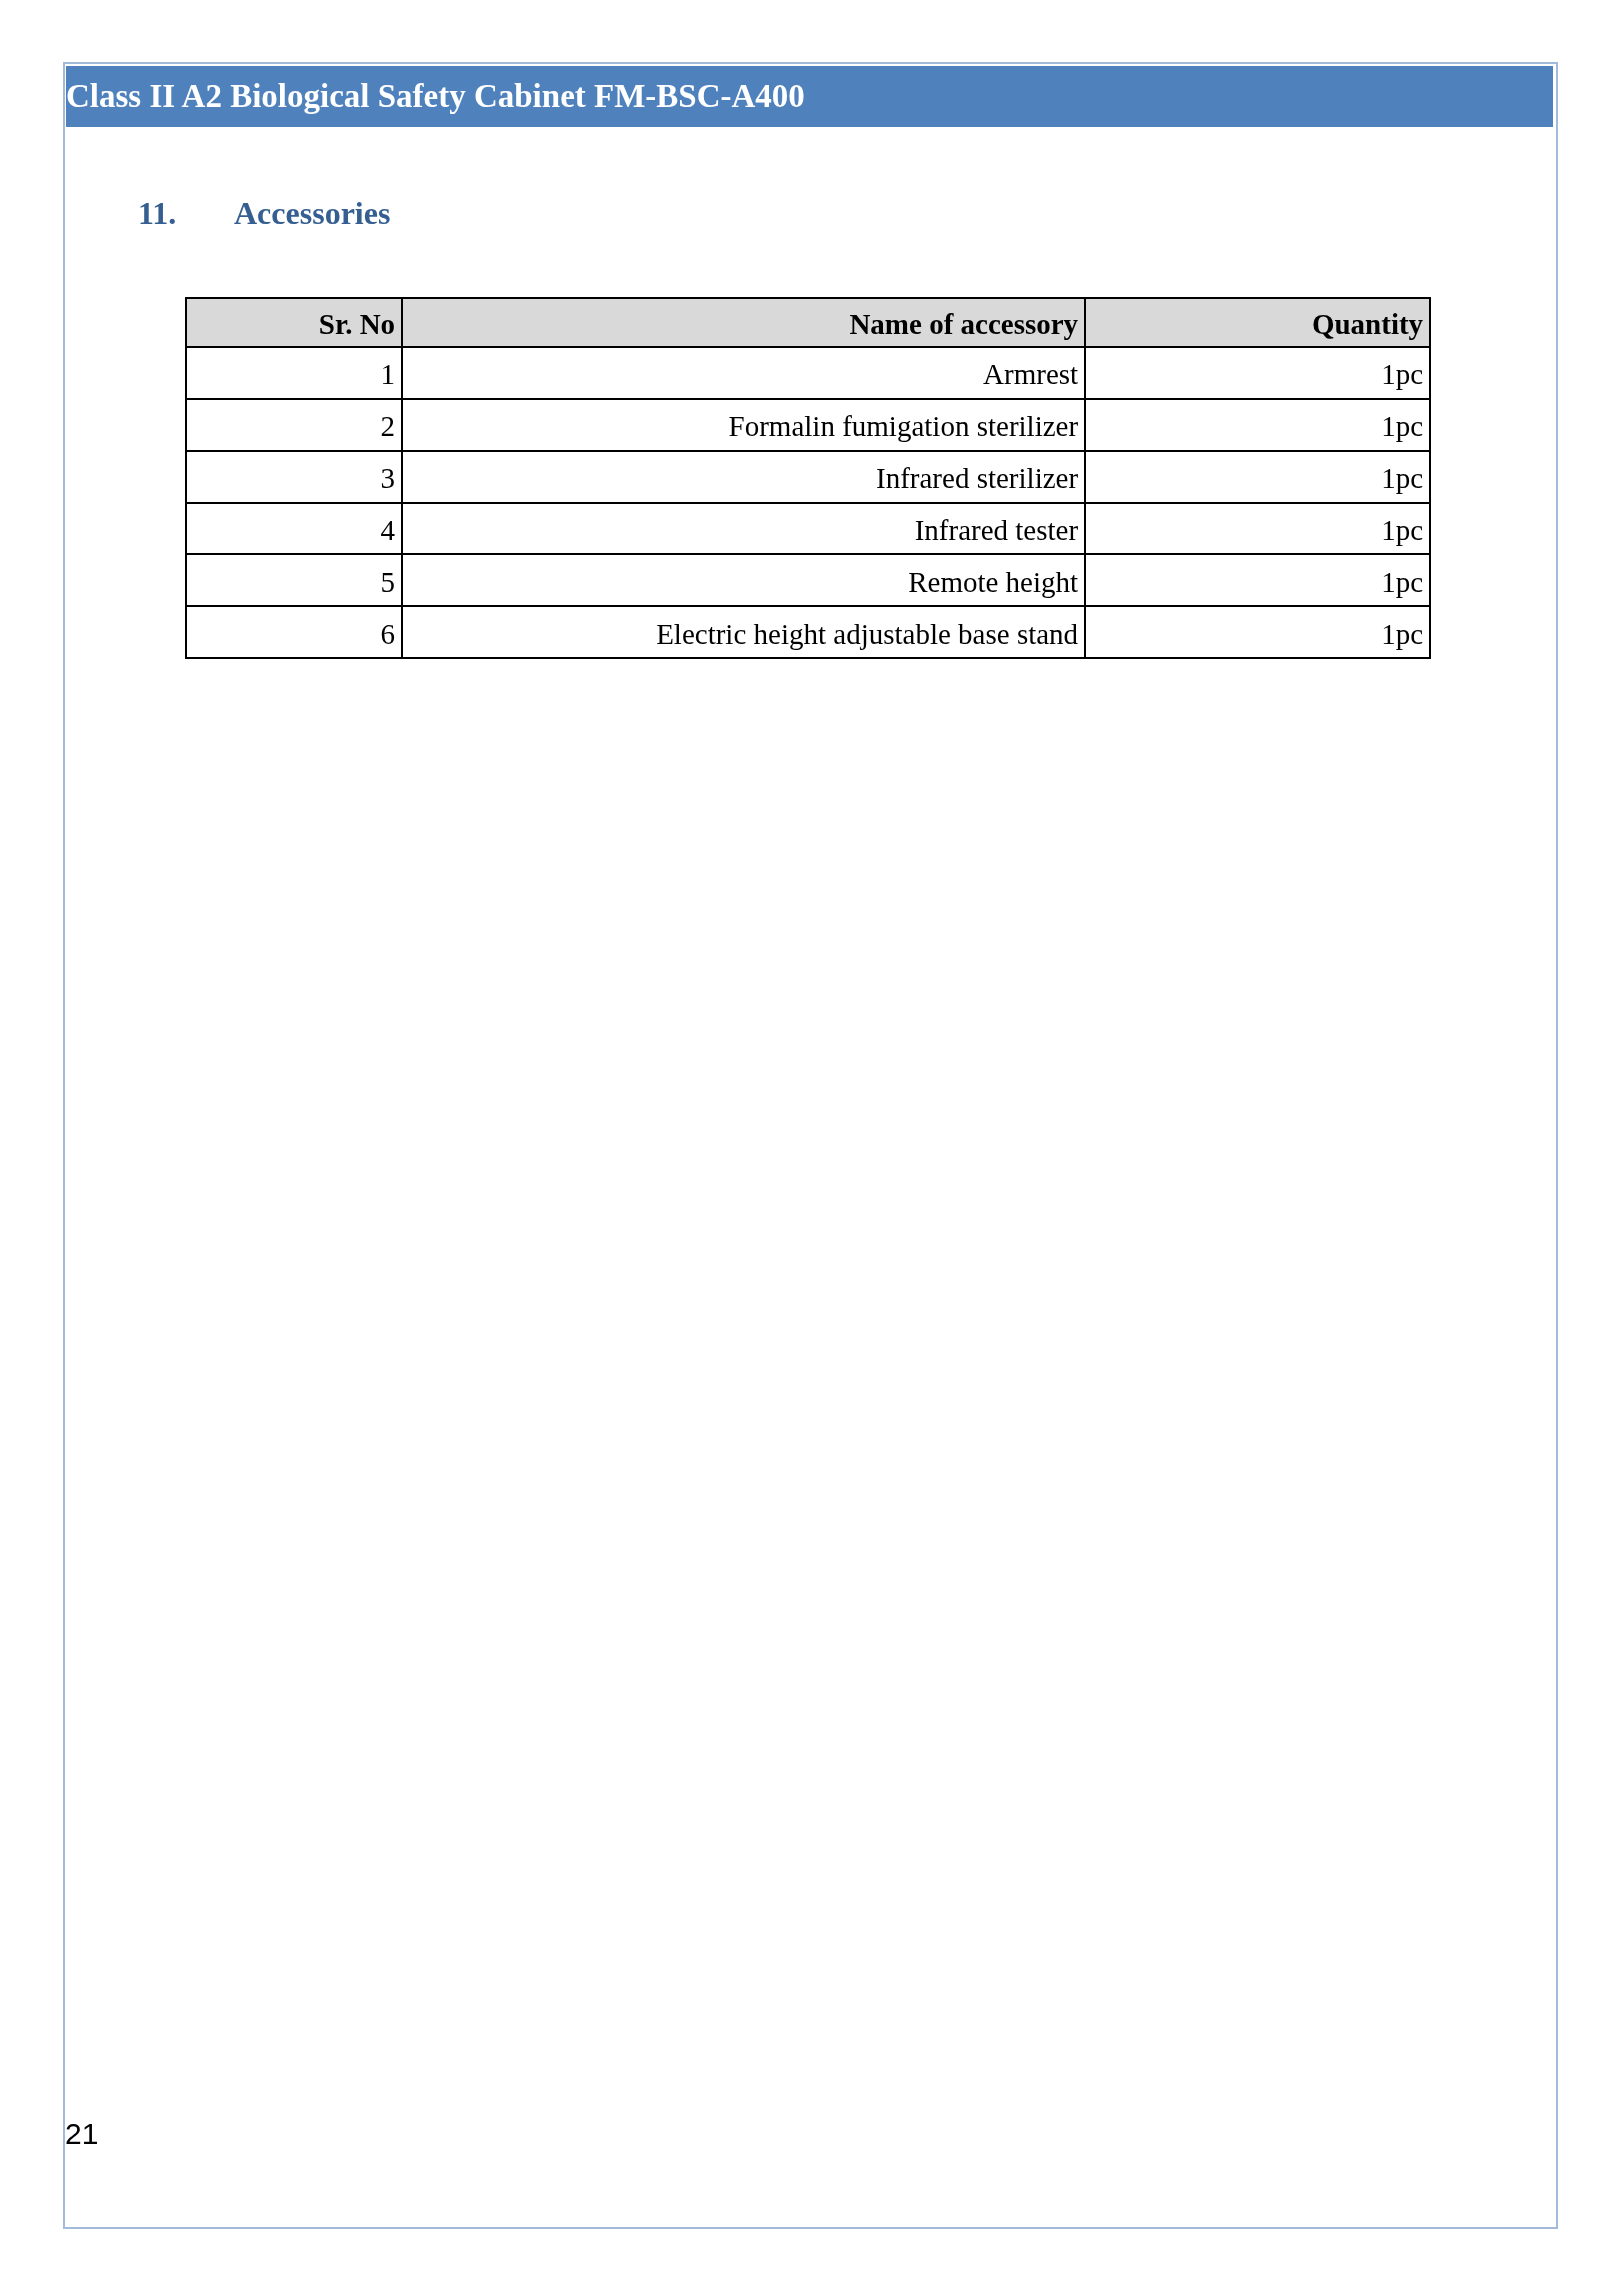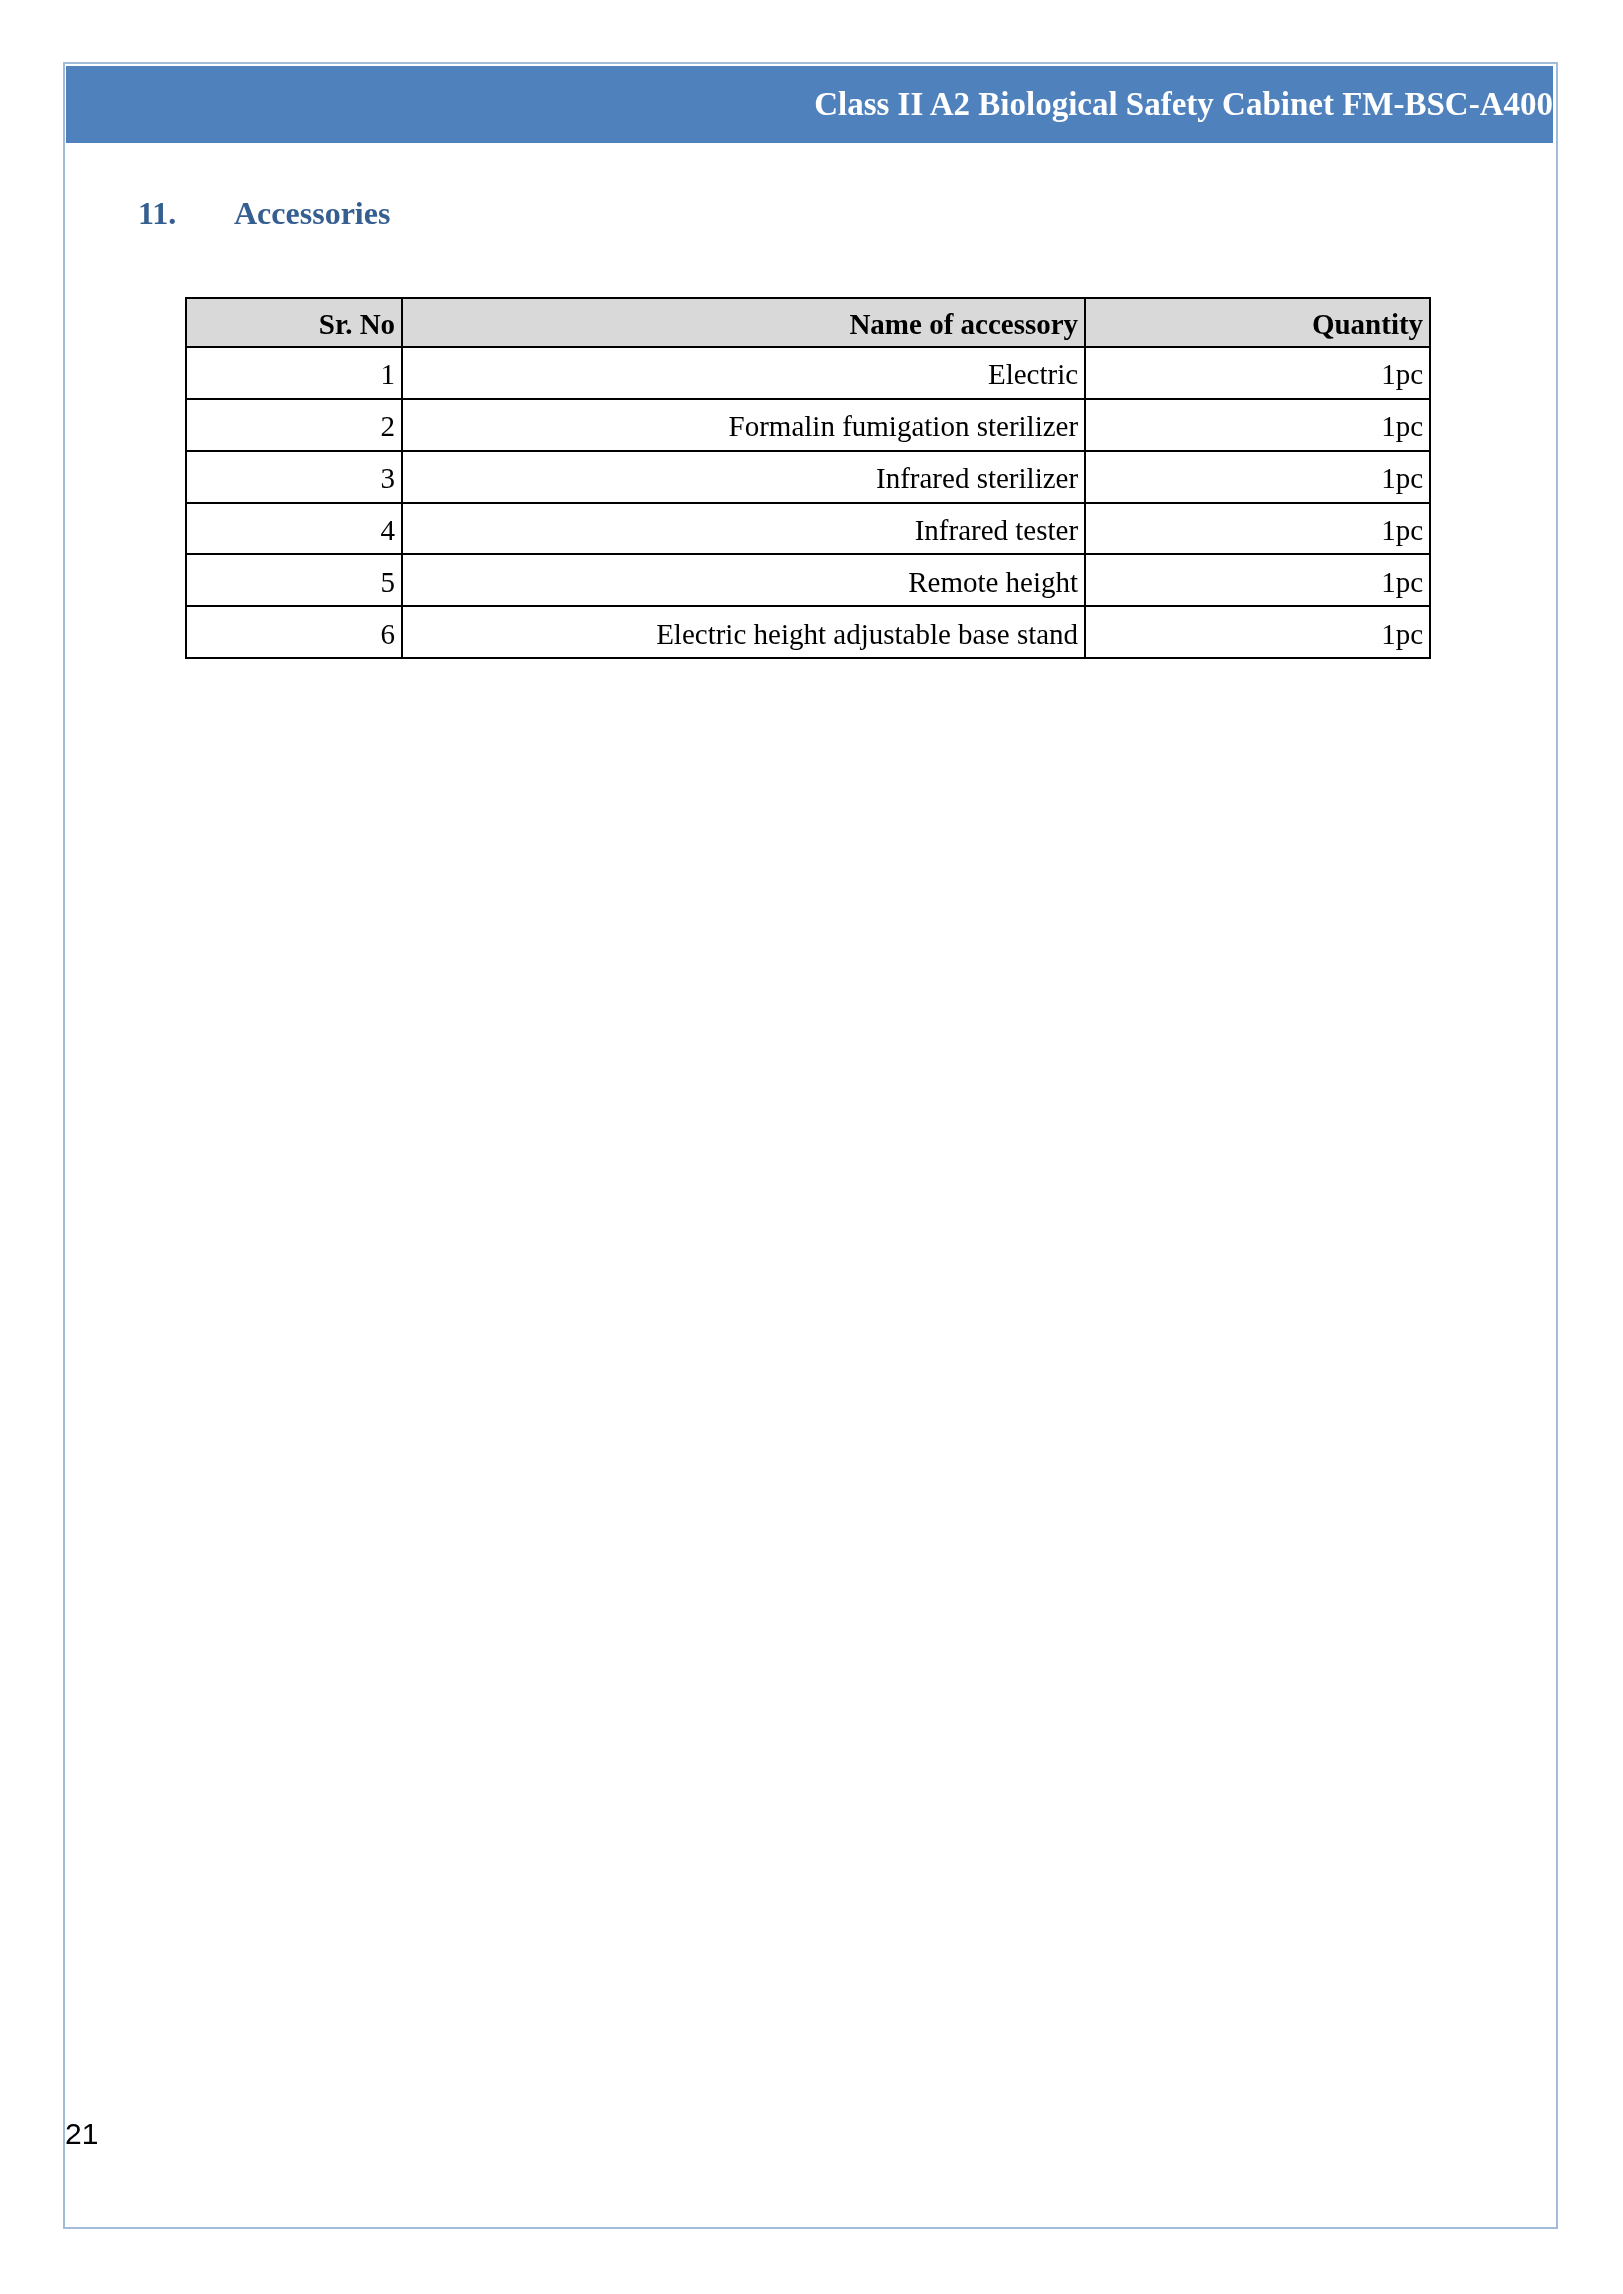--- a/index.html
+++ b/index.html
@@ -20,25 +20,25 @@
     width: 1491px;
     height: 2163px;
     border: 2px solid var(--page-border, #A3BBDB);
     background: #ffffff;
   }
   .banner {
     position: absolute;
     left: 1px;
     top: 2px;
     width: 1487px;
-    height: 77px;
+    height: 61px;
     background: var(--banner-bg, #4F81BD);
     display: flex;
     align-items: center;
-    justify-content: flex-end;
+    justify-content: flex-start;
   }
   .banner-title {
     color: var(--banner-text, #FFFFFF);
     font-weight: bold;
     font-size: 33px;
     white-space: nowrap;
   }
   .heading {
     position: absolute;
     left: 73px;
@@ -114,21 +114,21 @@
     <thead>
       <tr>
         <th>Sr. No</th>
         <th>Name of accessory</th>
         <th>Quantity</th>
       </tr>
     </thead>
     <tbody>
       <tr>
         <td>1</td>
-        <td>Electric</td>
+        <td>Armrest</td>
         <td>1pc</td>
       </tr>
       <tr>
         <td>2</td>
         <td>Formalin fumigation sterilizer</td>
         <td>1pc</td>
       </tr>
       <tr>
         <td>3</td>
         <td>Infrared sterilizer</td>

